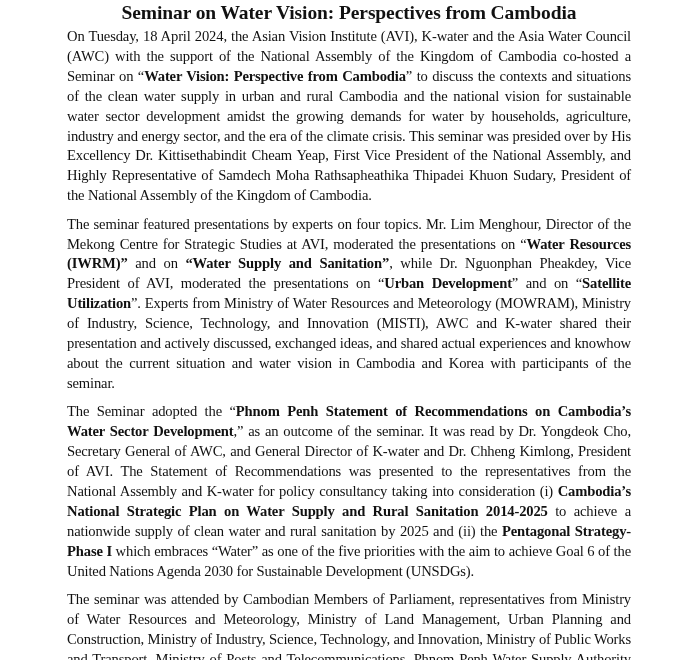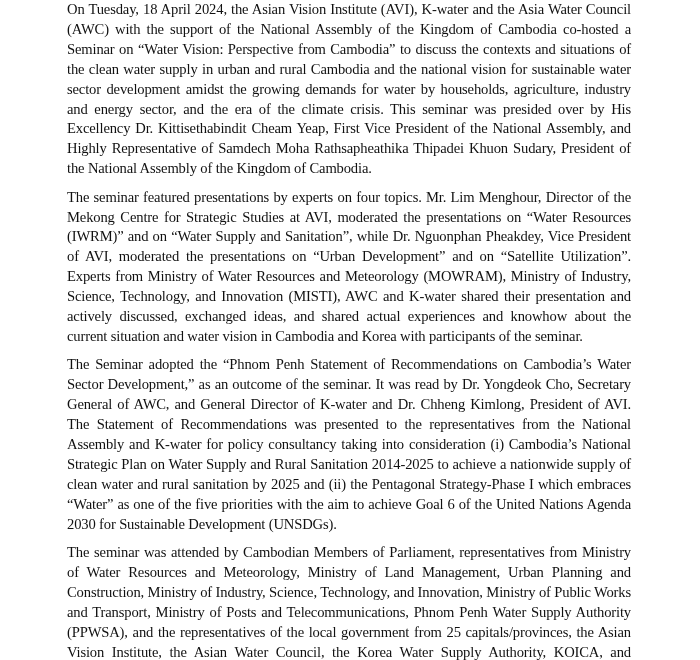--- a/index.html
+++ b/index.html
@@ -7,23 +7,24 @@
   .page {
     position: absolute; left: 67px; top: 0; width: 564px;
     font-family: "Liberation Serif", serif; color: #111;
     font-size: 14.6px; line-height: 19.9px;
   }
   .title {
     font-weight: bold; font-size: 19.5px; text-align: center;
     margin: 1px 0 2px 0; line-height: 24px; letter-spacing: -0.1px;
   }
   p { margin: 0 0 8.5px 0; text-align: justify; letter-spacing: -0.15px; }
-  b { font-weight: normal; }
+  b { font-weight: bold; }
 </style>
 </head>
 <body>
 
 <div class="page">
+  <div class="title">Seminar on Water Vision: Perspectives from Cambodia</div>
   <p><span>On Tuesday, 18 April 2024, the Asian Vision Institute (AVI), K-water and the Asia Water Council (AWC) with the support of the National Assembly of the Kingdom of Cambodia co-hosted a Seminar on “</span><b>Water Vision: Perspective from Cambodia</b><span>” to discuss the contexts and situations of the clean water supply in urban and rural Cambodia and the national vision for sustainable water sector development amidst the growing demands for water by households, agriculture, industry and energy sector, and the era of the climate crisis. This seminar was presided over by His Excellency Dr. Kittisethabindit Cheam Yeap, First Vice President of the National Assembly, and Highly Representative of Samdech Moha Rathsapheathika Thipadei Khuon Sudary, President of the National Assembly of the Kingdom of Cambodia.</span></p>
   <p><span>The seminar featured presentations by experts on four topics. Mr. Lim Menghour, Director of the Mekong Centre for Strategic Studies at AVI, moderated the presentations on “</span><b>Water Resources (IWRM)”</b><span> and on </span><b>“Water Supply and Sanitation”</b><span>, while Dr. Nguonphan Pheakdey, Vice President of AVI, moderated the presentations on “</span><b>Urban Development</b><span>” and on “</span><b>Satellite Utilization</b><span>”. Experts from Ministry of Water Resources and Meteorology (MOWRAM), Ministry of Industry, Science, Technology, and Innovation (MISTI), AWC and K-water shared their presentation and actively discussed, exchanged ideas, and shared actual experiences and knowhow about the current situation and water vision in Cambodia and Korea with participants of the seminar.</span></p>
   <p><span>The Seminar adopted the “</span><b>Phnom Penh Statement of Recommendations on Cambodia’s Water Sector Development</b><span>,” as an outcome of the seminar. It was read by Dr. Yongdeok Cho, Secretary General of AWC, and General Director of K-water and Dr. Chheng Kimlong, President of AVI. The Statement of Recommendations was presented to the representatives from the National Assembly and K-water for policy consultancy taking into consideration (i) </span><b>Cambodia’s National Strategic Plan on Water Supply and Rural Sanitation 2014-2025</b><span> to achieve a nationwide supply of clean water and rural sanitation by 2025 and (ii) the </span><b>Pentagonal Strategy-Phase I</b><span> which embraces “Water” as one of the five priorities with the aim to achieve Goal 6 of the United Nations Agenda 2030 for Sustainable Development (UNSDGs).</span></p>
   <p><span>The seminar was attended by Cambodian Members of Parliament, representatives from Ministry of Water Resources and Meteorology, Ministry of Land Management, Urban Planning and Construction, Ministry of Industry, Science, Technology, and Innovation, Ministry of Public Works and Transport, Ministry of Posts and Telecommunications, Phnom Penh Water Supply Authority (PPWSA), and the representatives of the local government from 25 capitals/provinces, the Asian Vision Institute, the Asian Water Council, the Korea Water Supply Authority, KOICA, and KEXIM Bank The event is organized at the Hyatt Regency Phnom Penh Hotel, Phnom Penh, Cambodia.</span></p>
 </div>
 
 </body></html>

